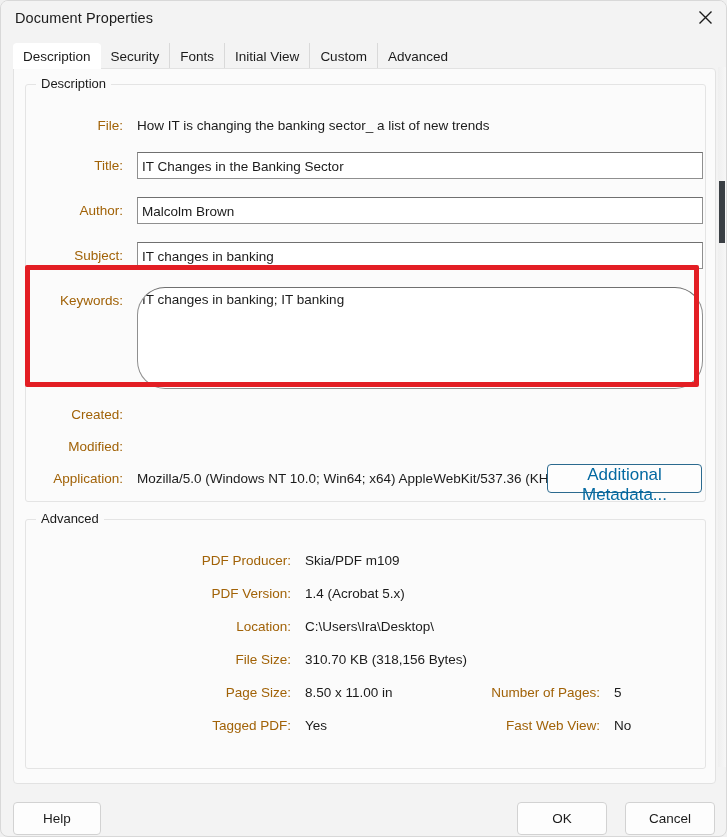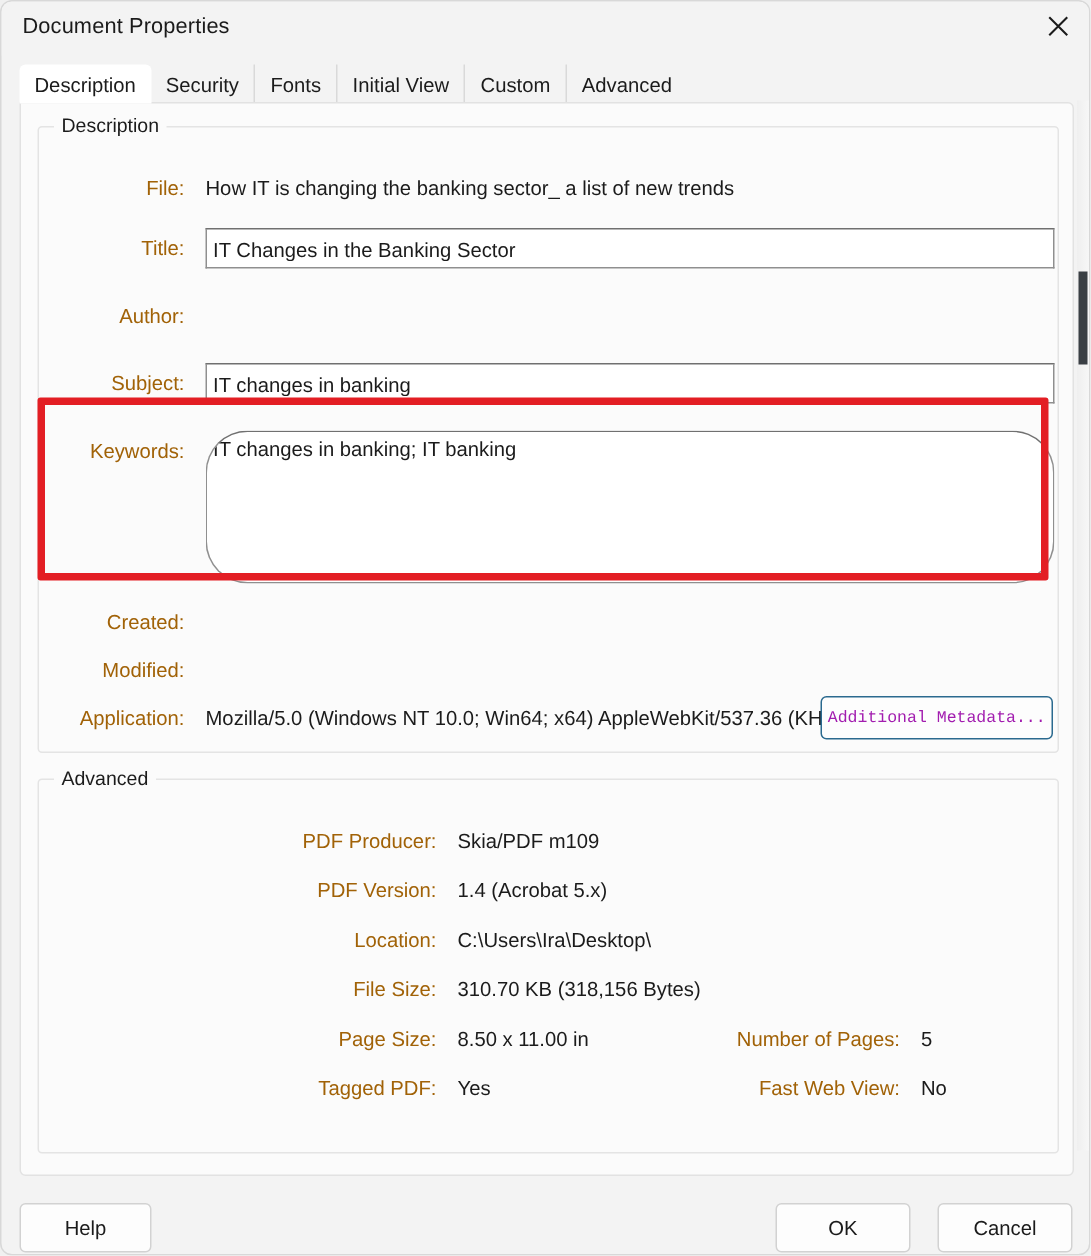--- a/index.html
+++ b/index.html
@@ -144,23 +144,23 @@
   }
 
   
   #btn-metadata {
     position: absolute;
     left: 533px; top: 395px;
     width: 155px; height: 29px;
     background: #fdfdfd;
     border: 1px solid #2b6a8f;
     border-radius: 4px;
-    font-size: 11px;
-    color: #a21caf;
-    font-family: Liberation Mono, monospace;
+    font-size: 17px;
+    color: #0369a1;
+    font-family: Liberation Sans, sans-serif;
     cursor: default;
     padding: 0;
   }
 
   
   #redbox {
     position: absolute;
     left: 24px; top: 264px;
     width: 674px; height: 122px;
     border: 5px solid #e31e24;
@@ -242,20 +242,21 @@
     <div class="group" id="group-description">
       <div class="group-title">Description</div>
 
       <div class="lbl" style="left:0; top:33px; width:97px;">File:</div>
       <div class="val" style="left:111px; top:33px;">How IT is changing the banking sector_ a list of new trends</div>
 
       <div class="lbl" style="left:0; top:73px; width:97px;">Title:</div>
       <input class="field" type="text" style="left: 111px; top: 67px; width: 566px; height: 27px;" value="IT Changes in the Banking Sector">
 
       <div class="lbl" style="left:0; top:118px; width:97px;">Author:</div>
+      <input class="field" type="text" style="left: 111px; top: 112px; width: 566px; height: 27px;" value="Malcolm Brown">
 
       <div class="lbl" style="left:0; top:163px; width:97px;">Subject:</div>
       <input class="field" type="text" style="left: 111px; top: 157px; width: 566px; height: 27px;" value="IT changes in banking">
 
       <div class="lbl" style="left:0; top:208px; width:97px;">Keywords:</div>
       <textarea class="field" style="left: 111px; top: 202px; width: 566px; height: 102px;">IT changes in banking; IT banking</textarea>
 
       <div class="lbl" style="left:0; top:322px; width:97px;">Created:</div>
       <div class="val" style="left:111px; top:322px;"></div>
 

